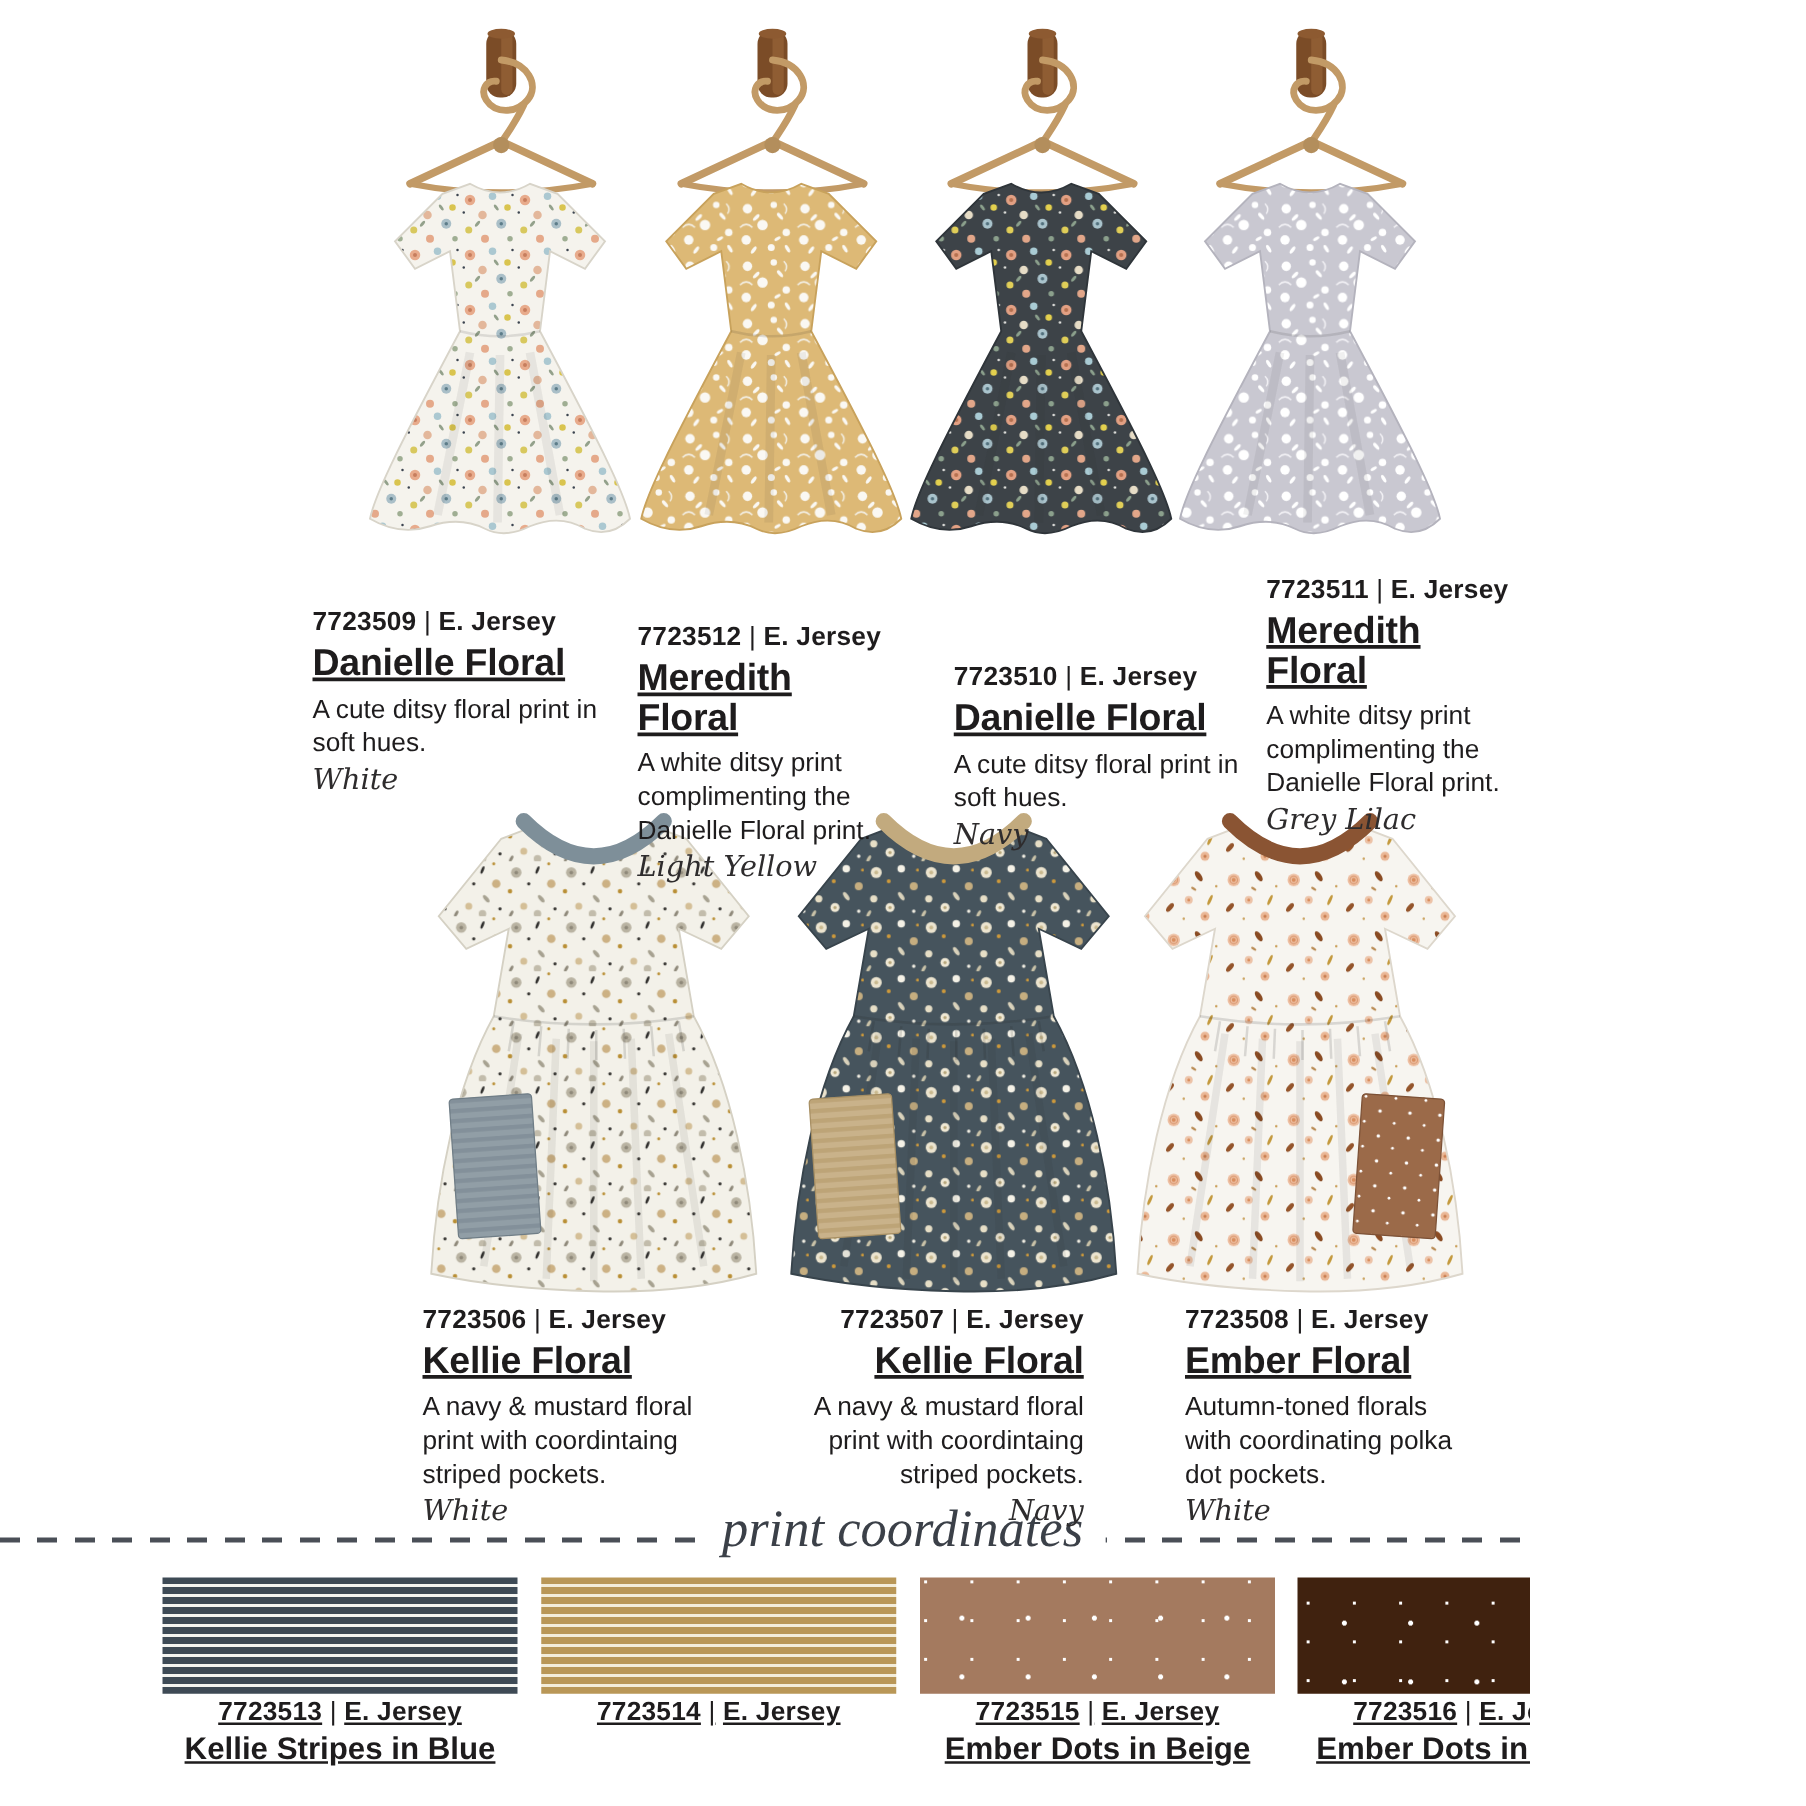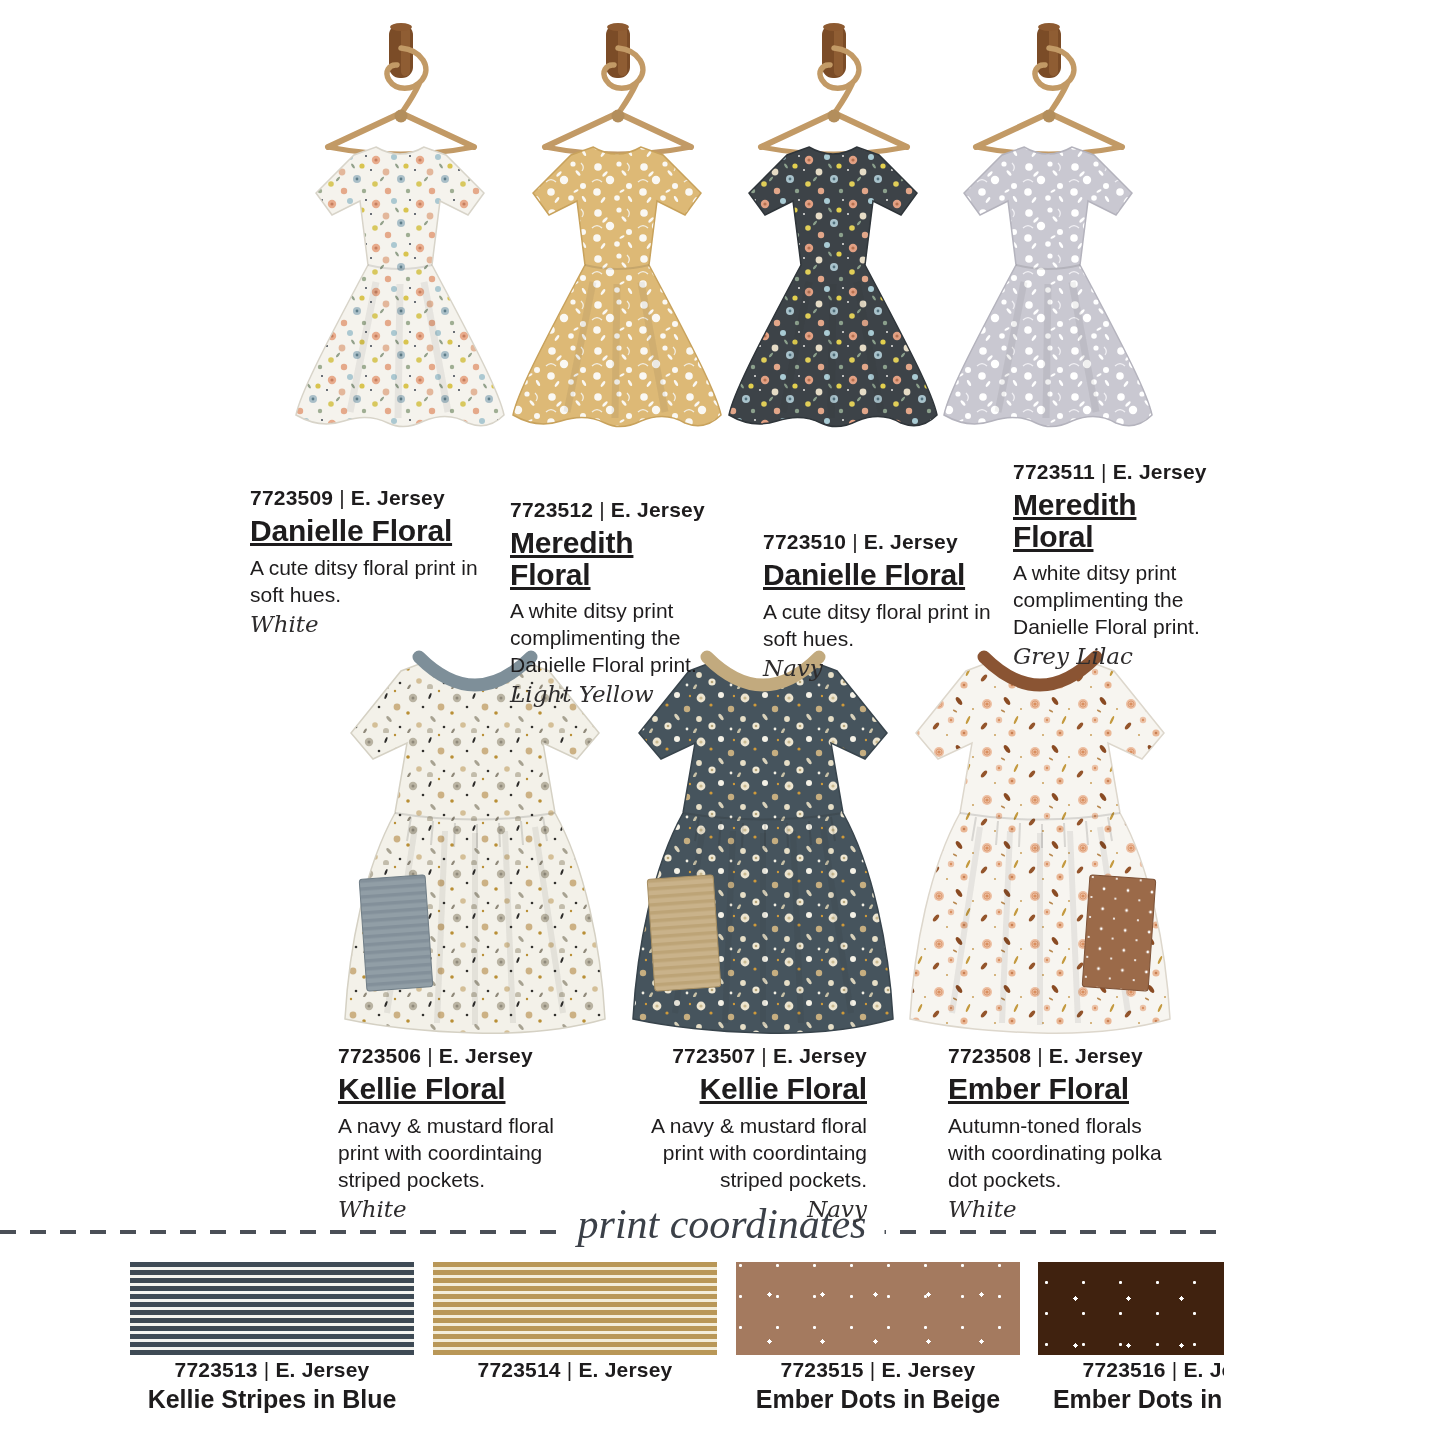--- a/index.html
+++ b/index.html
@@ -21,21 +21,21 @@
   .swatch.stripes-blue{background:repeating-linear-gradient(180deg,#3e4a55 0 5px,#f4f4f0 5px 8px);}
   .swatch.stripes-mustard{background:repeating-linear-gradient(180deg,#b99757 0 5px,#f3edda 5px 8px);}
   .swatch.dots-beige{background-color:#a47a5f;
         background-image:radial-gradient(circle 2.2px,#fff 92%,transparent 100%),
                          radial-gradient(circle 1.5px,#fff 92%,transparent 100%);
         background-size:53px 47px,37px 31px;background-position:7px 9px,23px 19px;}
   .swatch.dots-brown{background-color:#40220f;
         background-image:radial-gradient(circle 2.2px,#fff 92%,transparent 100%),
                          radial-gradient(circle 1.5px,#fff 92%,transparent 100%);
         background-size:53px 47px,37px 31px;background-position:11px 13px,27px 5px;}
-  .swatch-label{position:absolute;top:1358px;text-align:center;}
+  .swatch-label{position:absolute;top:1358px;text-align:center;text-decoration:underline;}
   .swatch-label .sku{font-size:21px;margin:0 0 3px 0;}
   .swatch-label .sname{font-size:25px;font-weight:600;margin:0;}
   .defs{position:absolute;width:0;height:0;overflow:hidden;}
 </style>
 </head>
 <body>
 
 <div class="page">
 
   <svg class="defs" aria-hidden="true">

